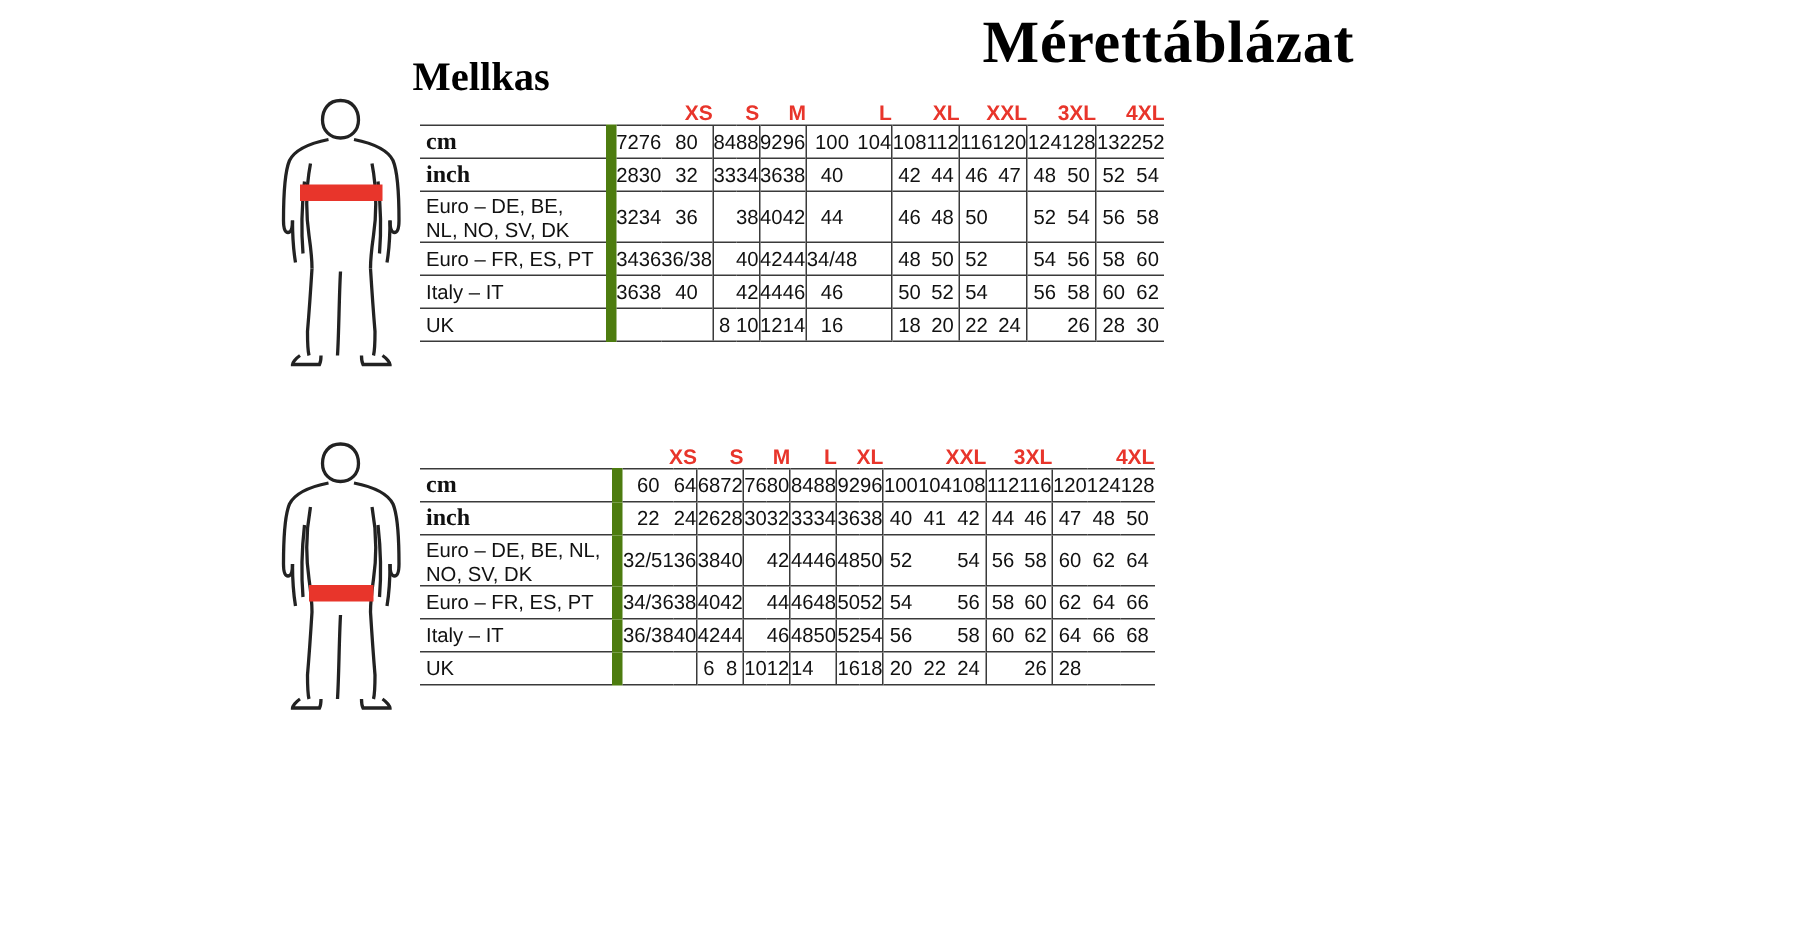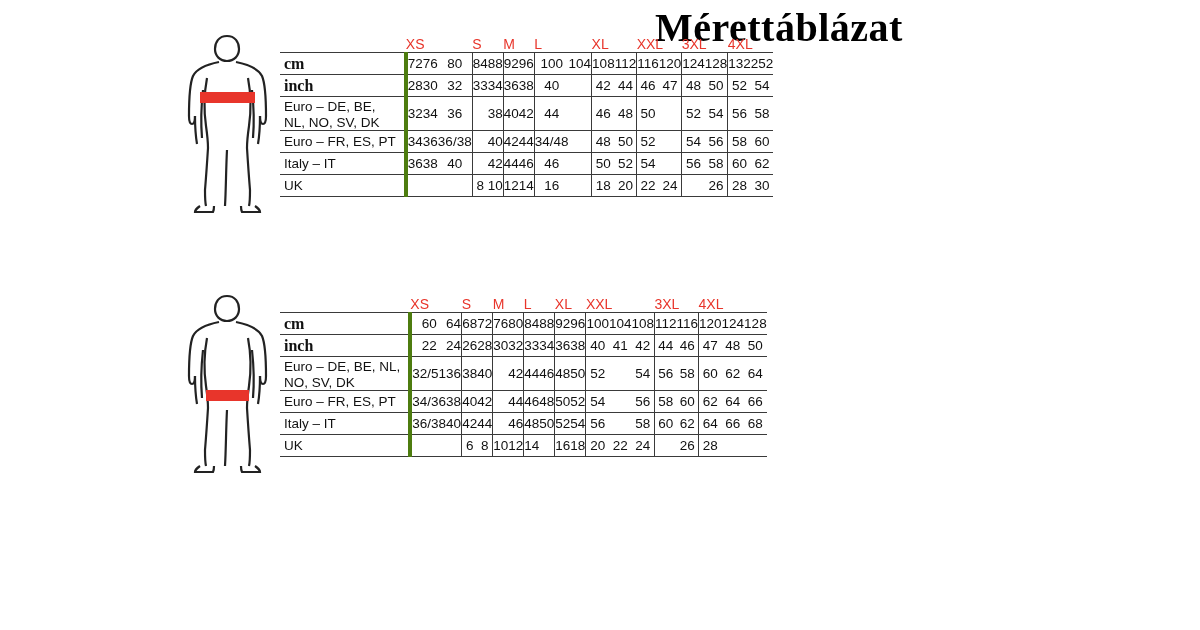--- a/index.html
+++ b/index.html
@@ -61,41 +61,41 @@
     font-size: 13.5px;
     color: #111;
   }
   table.size-table td, table.size-table th {
     padding: 0;
     margin: 0;
   }
 
   .hdr-row td {
     color: #e8352b;
-    font-weight: normal;
+    font-weight: bold;
     font-size: 14px;
-    text-align: left;
+    text-align: right;
     padding-bottom: 2px;
     border: none;
   }
   .hdr-row td.rowlabel { border: none; }
 
   .grid td {
     border-top: 1px solid #3a3a3a;
     border-bottom: 1px solid #3a3a3a;
     height: 21px;
     vertical-align: middle;
     text-align: center;
     white-space: nowrap;
   }
   .grid td.rowlabel {
     text-align: left;
     padding-left: 4px;
     padding-right: 8px;
-    border-right: 4px solid #4d7c0f;
+    border-right: 7px solid #4d7c0f;
     border-left: none;
     white-space: nowrap;
   }
   .grid td.rowlabel.bold {
     font-family: "Liberation Serif", serif;
     font-weight: bold;
     font-size: 16px;
   }
   .grid tr td { border-bottom: none; }
   .grid tr:last-child td { border-bottom: 1px solid #3a3a3a; }
@@ -104,20 +104,21 @@
   .grid td.two-line { line-height: 1.15; padding-top: 2px; padding-bottom: 0; }
 
   .cell-pair { padding: 0 5px; }
 </style>
 </head>
 <body>
 
 <div class="page-title">Mérettáblázat</div>
 
 <div class="section section-chest">
+  <div class="section-heading">Mellkas</div>
   <div class="section-body">
     <div class="figure">
       <svg width="105" height="185" viewBox="0 0 105 185">
         <g fill="none" stroke="#222" stroke-width="2.2">
 
           <path d="M52 6 c-8 0 -12 6 -12 13 c0 7 5 12 12 12 c7 0 12 -5 12 -12 c0 -7 -4 -13 -12 -13 z"></path>
 
           <path d="M44 32 c-10 2 -22 6 -26 14 c-3 7 -4 26 -4 40 c0 5 1 8 3 8 c2 0 3 -3 3 -8"></path>
           <path d="M61 32 c10 2 22 6 26 14 c3 7 4 26 4 40 c0 5 -1 8 -3 8 c-2 0 -3 -3 -3 -8"></path>
           <path d="M20 86 c0 12 1 22 2 28"></path>

